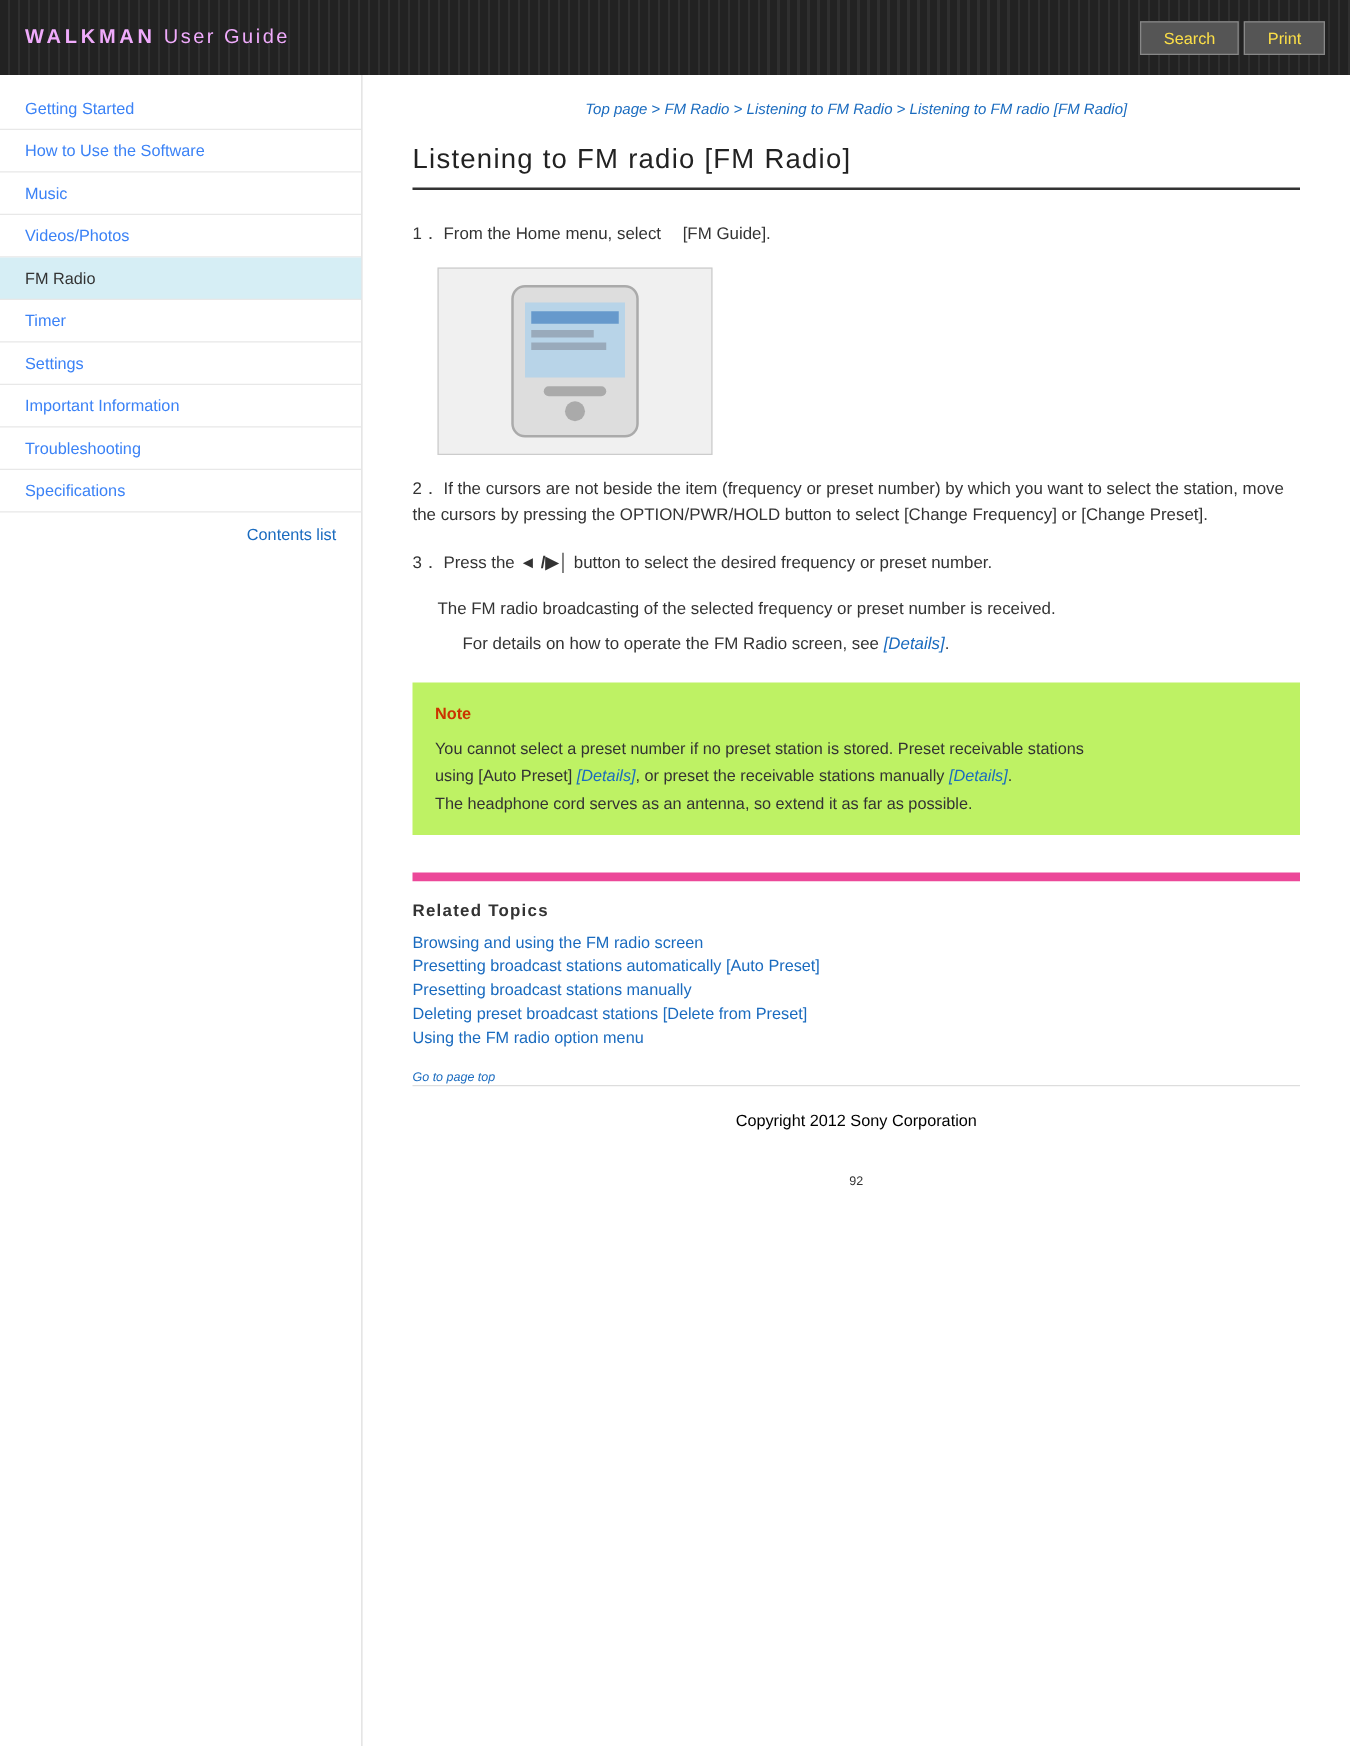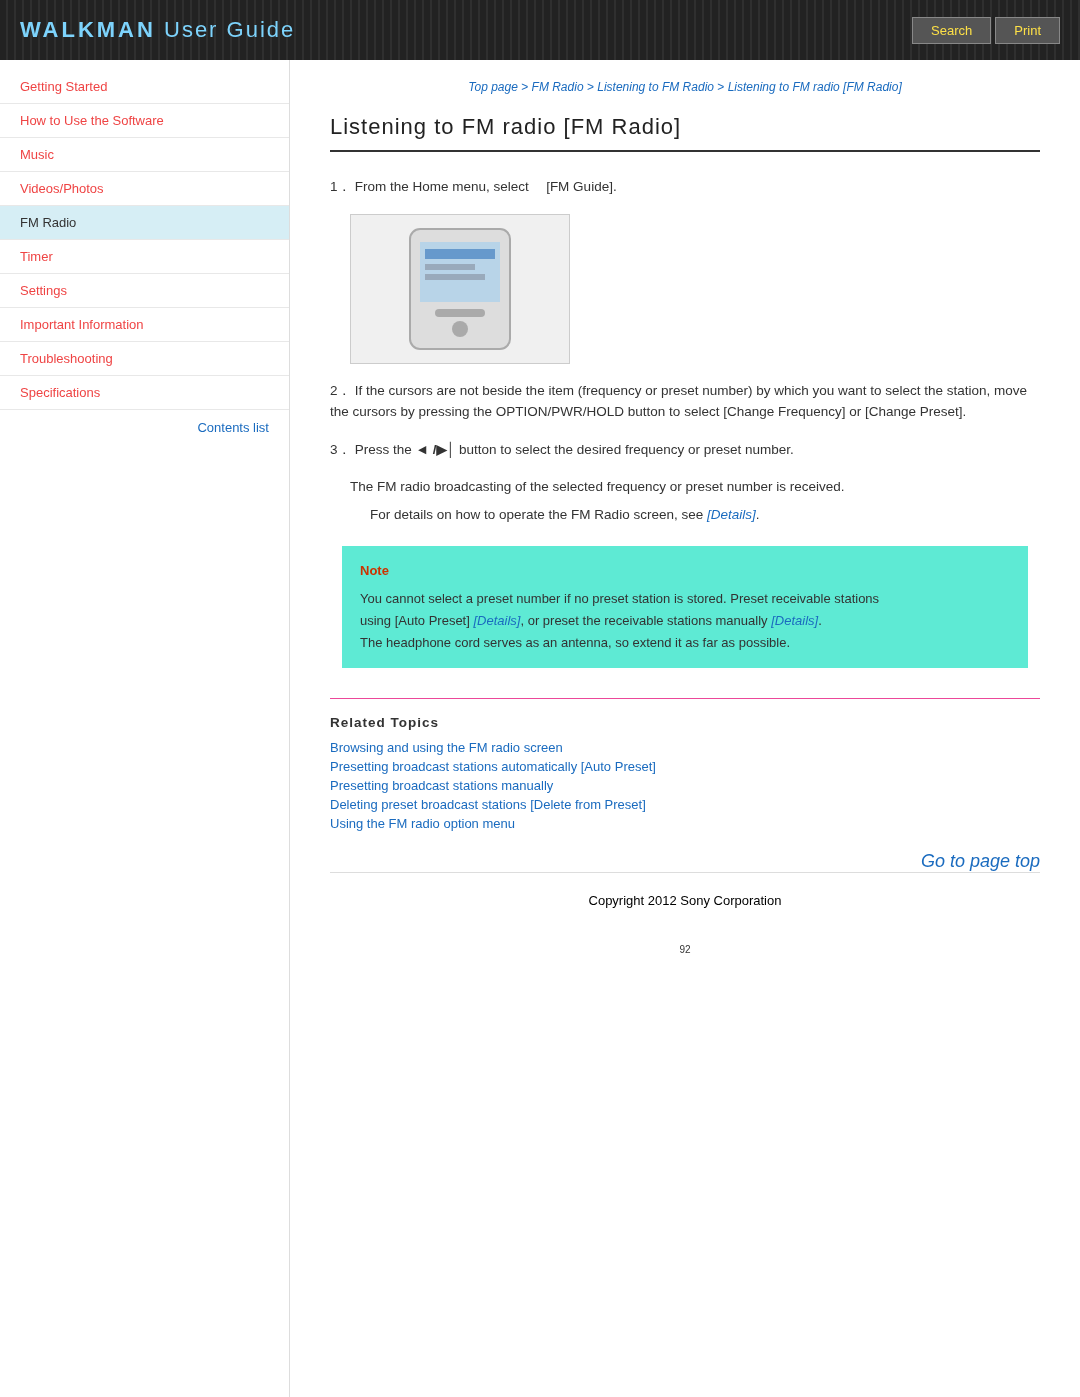--- a/index.html
+++ b/index.html
@@ -29,22 +29,22 @@
       background: repeating-linear-gradient(
         90deg,
         transparent,
         transparent 6px,
         rgba(255,255,255,0.06) 6px,
         rgba(255,255,255,0.06) 8px
       );
       pointer-events: none;
     }
     .header-title {
-      color: #7dd3fc;
-      font-size: 22px;
+      color: #f0abfc;
+      font-size: 16px;
       font-weight: bold;
       letter-spacing: 2px;
       z-index: 1;
       font-family: Arial, sans-serif;
     }
     .header-title span.walkman {
       font-weight: 900;
       letter-spacing: 3px;
     }
     .header-title span.user-guide {
@@ -74,21 +74,21 @@
     
     .sidebar {
       width: 290px;
       border-right: 1px solid #ddd;
       padding-top: 10px;
       flex-shrink: 0;
     }
     .sidebar-item {
       padding: 9px 20px;
       font-size: 13px;
-      color: #ef4444;
+      color: #3b82f6;
       border-bottom: 1px solid #e8e8e8;
       cursor: pointer;
     }
     .sidebar-item.active {
       background: #d6eef5;
       color: #333;
     }
     .sidebar-contents-link {
       display: block;
       padding: 10px 20px;
@@ -135,60 +135,59 @@
       margin-bottom: 16px;
       font-size: 13.5px;
       line-height: 1.6;
     }
     .indent {
       margin-left: 20px;
     }
 
     
     .note-box {
-      background: #5eead4;
+      background: #bef264;
       border: none;
       padding: 14px 18px;
-      margin: 20px 12px;
+      margin: 20px 0;
       font-size: 13px;
       line-height: 1.7;
     }
     .note-label {
       color: #cc3300;
       font-weight: bold;
       font-size: 13px;
       margin-bottom: 6px;
     }
 
     
     .related-topics {
       margin-top: 30px;
-      border-top: 1px solid #ec4899;
+      border-top: 7px solid #ec4899;
       padding-top: 16px;
     }
     .related-topics-title {
       font-size: 13.5px;
       font-weight: bold;
       margin-bottom: 10px;
       letter-spacing: 1px;
     }
     .related-link {
       display: block;
       color: #1a6bbf;
       text-decoration: none;
       font-size: 13px;
       margin-bottom: 4px;
       cursor: pointer;
     }
 
     
     .go-to-top {
-      text-align: right;
       margin-top: 20px;
-      font-size: 18px;
+      font-size: 10px;
     }
     .go-to-top a {
       color: #1a6bbf;
       text-decoration: none;
       cursor: pointer;
     }
 
     
     .footer {
       border-top: 1px solid #ddd;

